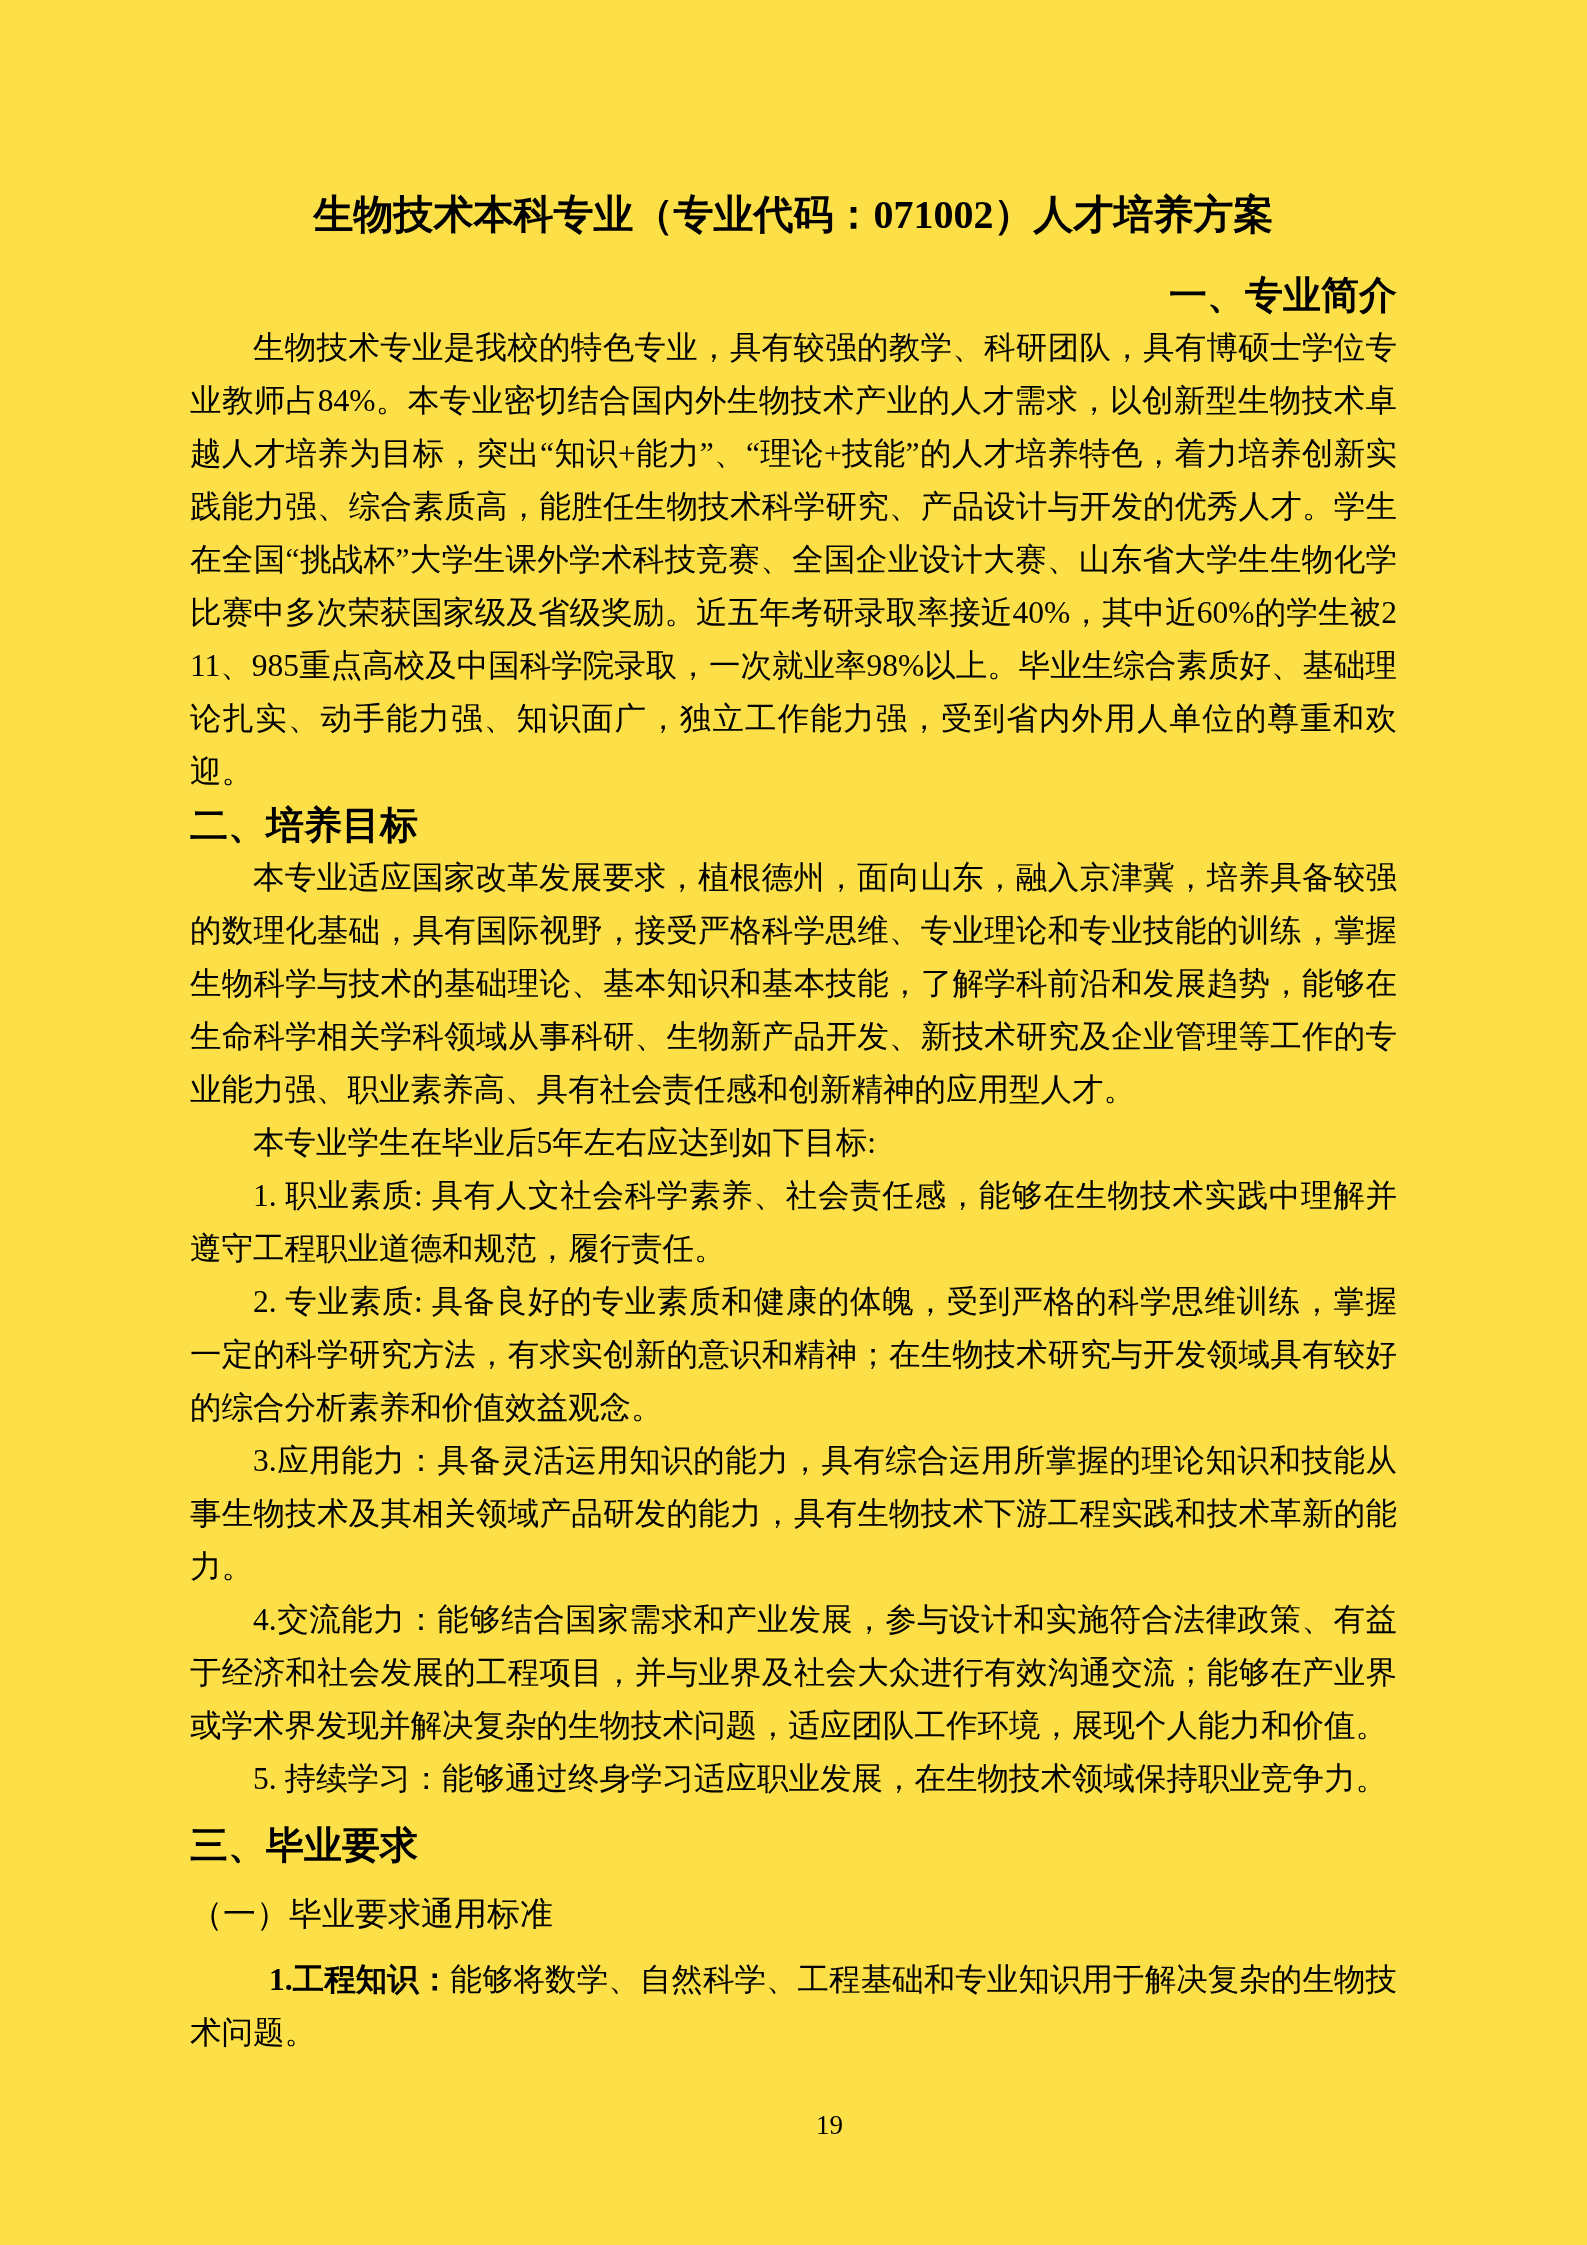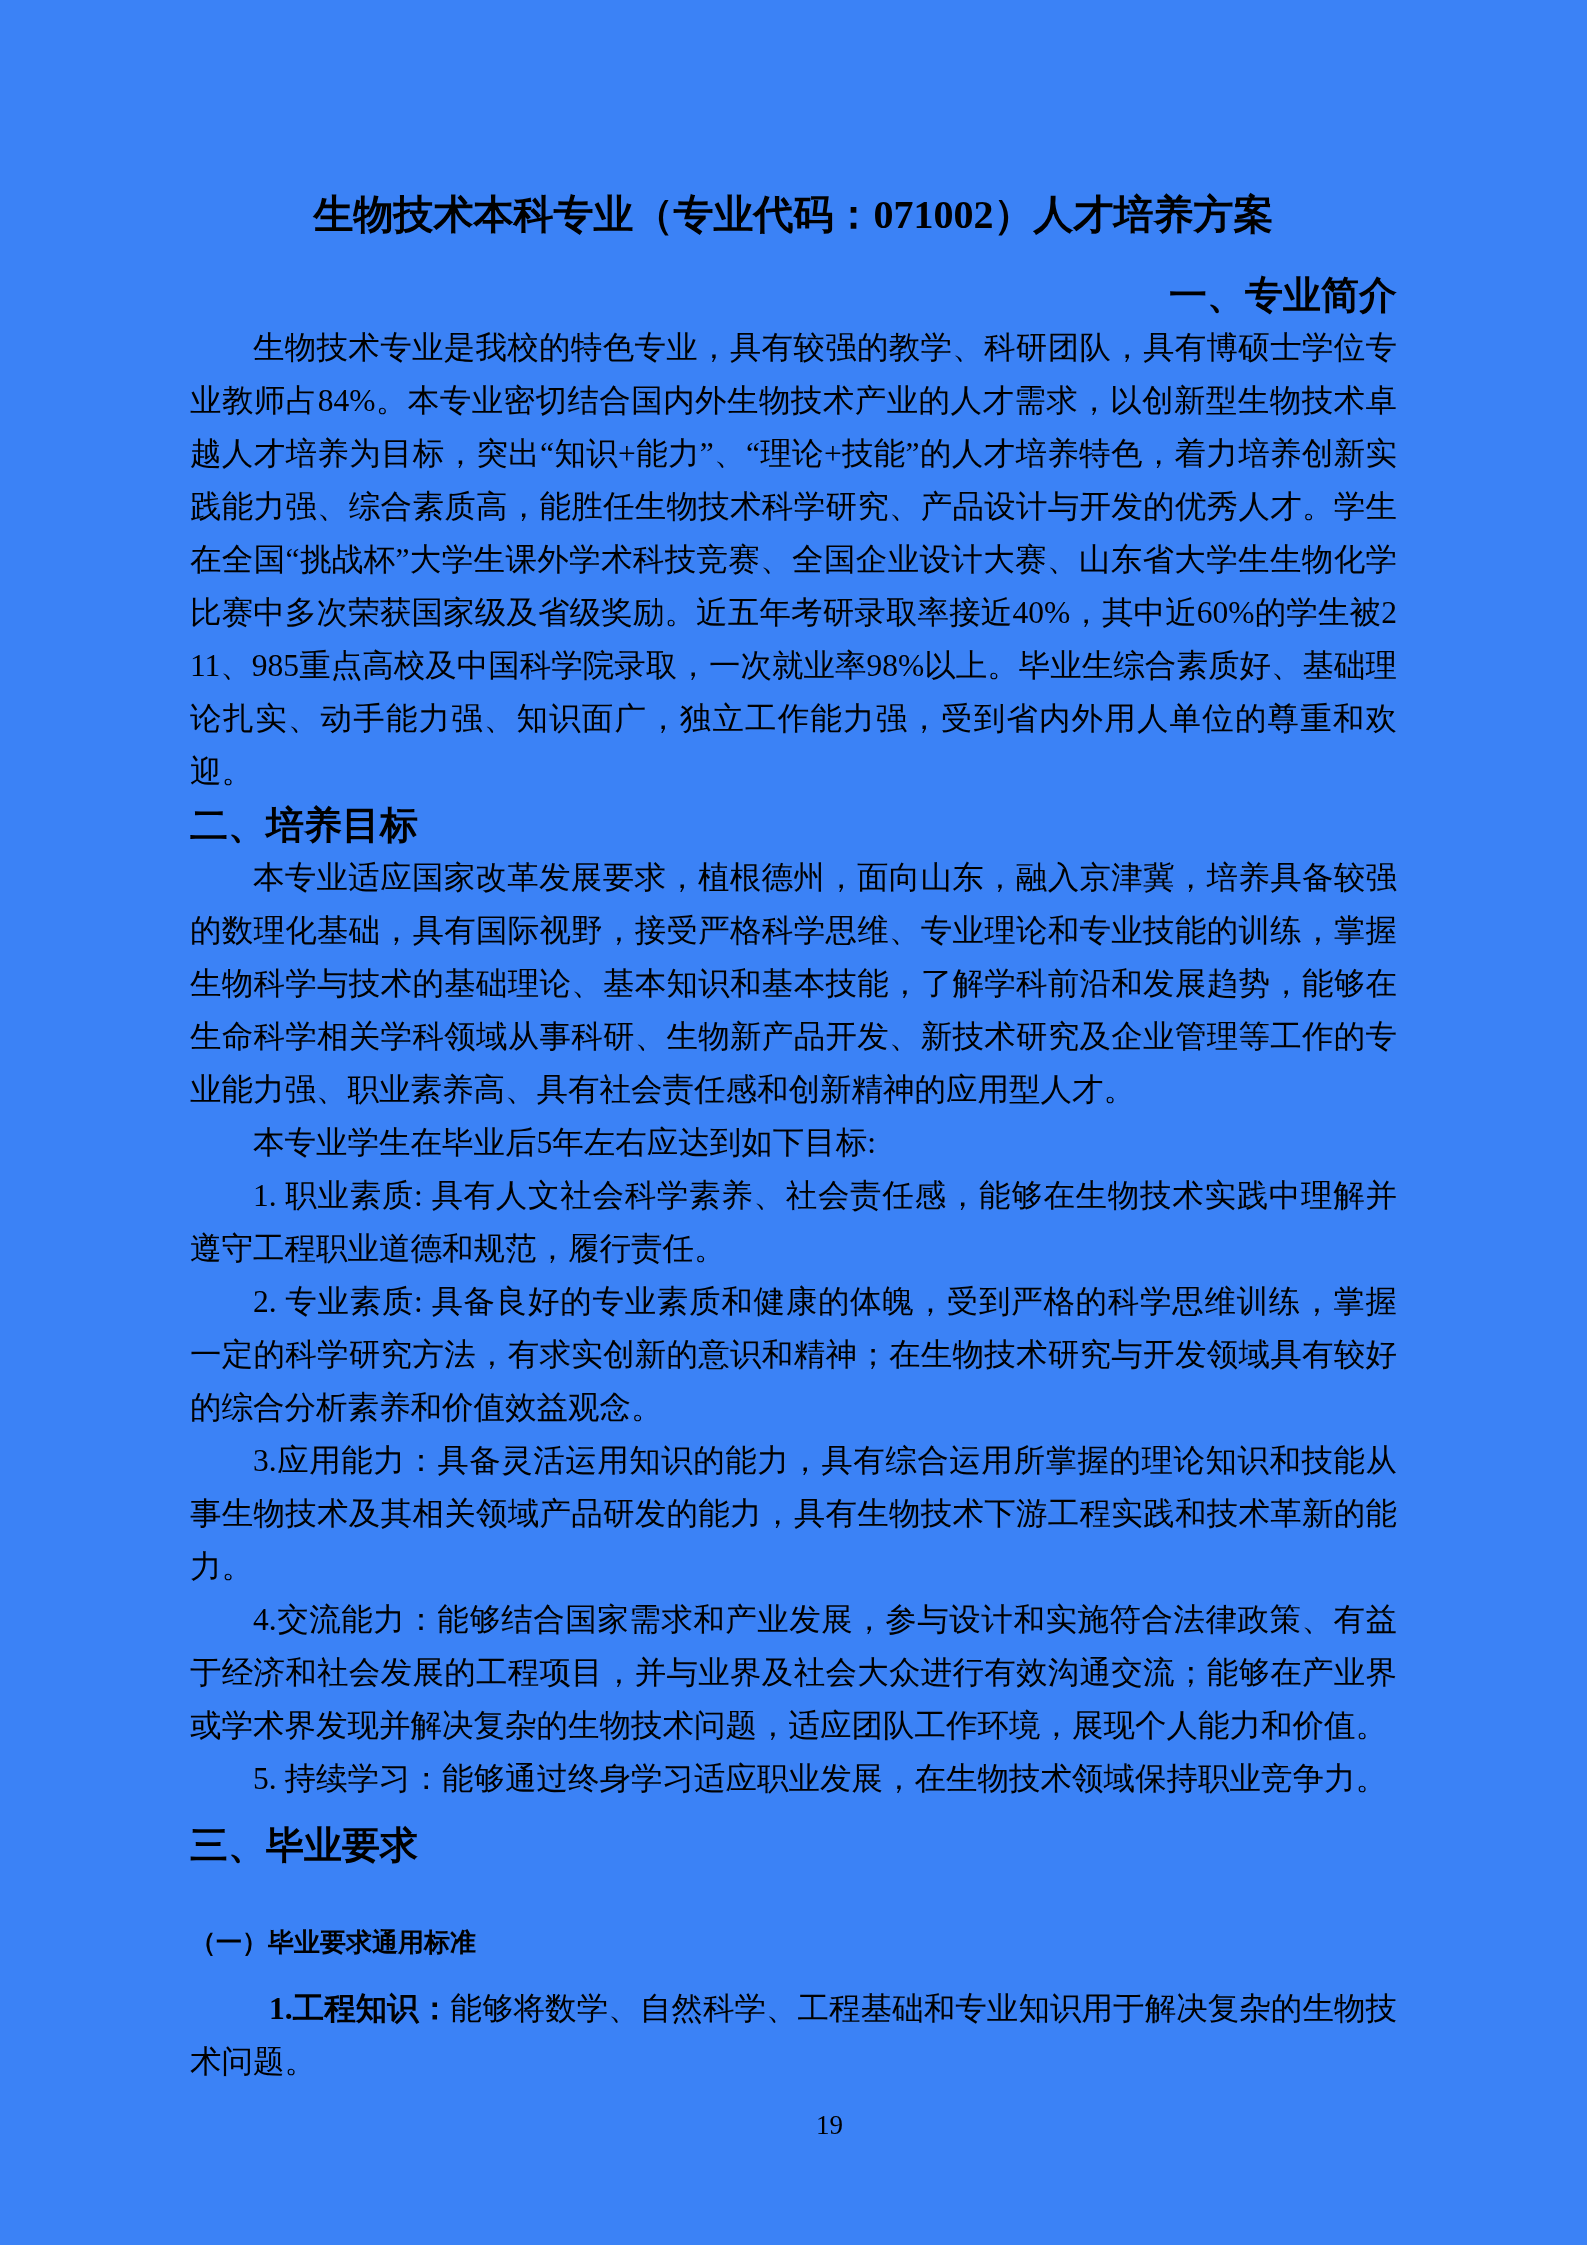--- a/index.html
+++ b/index.html
@@ -3,21 +3,21 @@
 <meta charset="utf-8">
 <title>人才培养方案</title>
 <style>
   * { margin: 0; padding: 0; box-sizing: border-box; }
   html, body { background: #ffffff; }
   .page {
     position: relative;
     width: 1587px;
     height: 2245px;
     margin: 0 auto;
-    background: #3b82f6;
+    background: #fde047;
     color: #000000;
     font-family: "Liberation Serif", "DejaVu Serif", serif;
     overflow: hidden;
   }
   .content { padding: 187px 190px 0 190px; }
 
   .doc-title {
     font-size: 40px;
     font-weight: bold;
     line-height: 55px;
@@ -29,24 +29,24 @@
     font-size: 38px;
     font-weight: bold;
     line-height: 52px;
     font-family: "Liberation Serif", "DejaVu Serif", serif;
   }
   .sec-h.h1 { margin-top: 27px; text-align: right; }
   .sec-h.h2 { margin-top: 1px; }
   .sec-h.h3 { margin-top: 14px; }
 
   .sub-h {
-    font-size: 26px;
-    font-weight: bold;
+    font-size: 33px;
+    font-weight: normal;
     line-height: 48px;
-    margin-top: 48px;
+    margin-top: 19px;
   }
 
   p.body {
     font-size: 31.5px;
     line-height: 53px;
     text-align: justify;
     text-indent: 2em;
     word-break: break-all;
   }
   p.body.first-of-sec3 { margin-top: 15px; }

